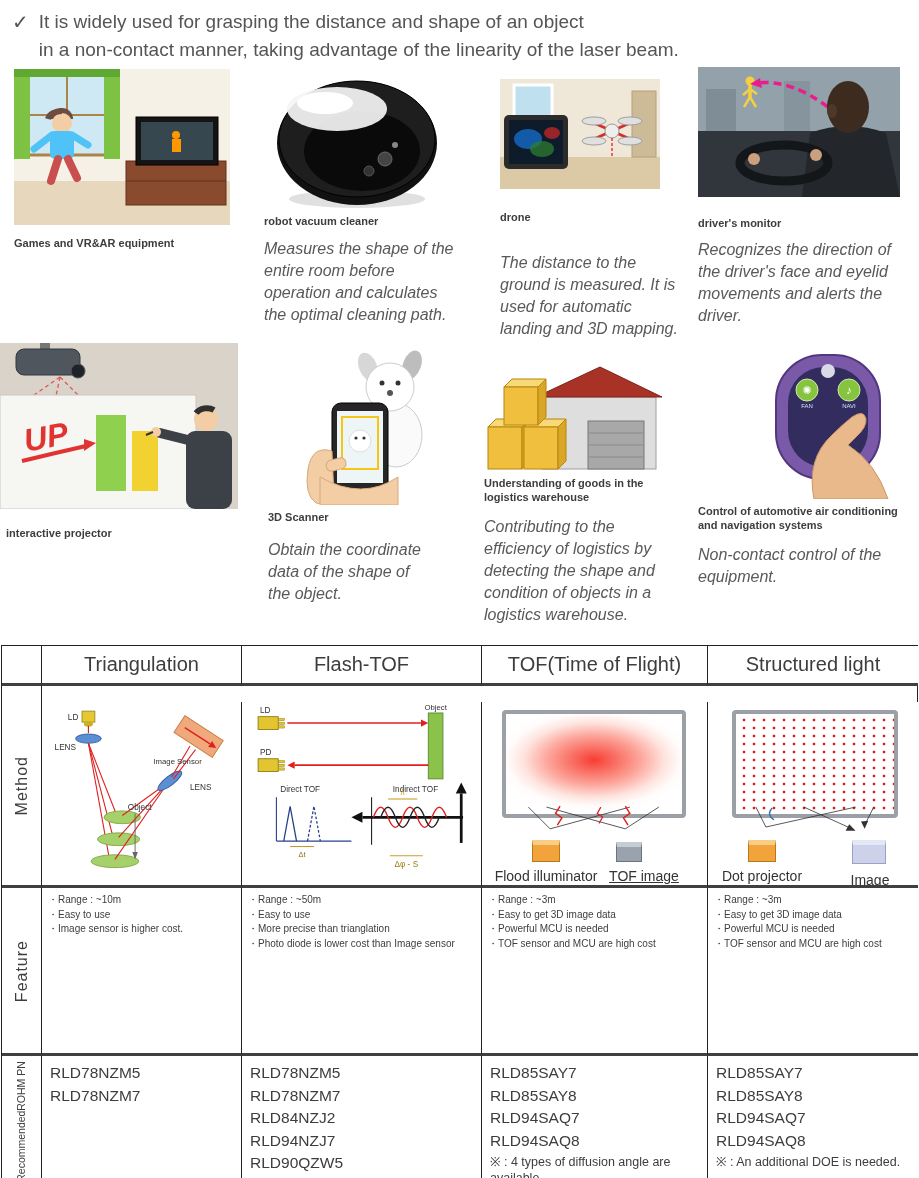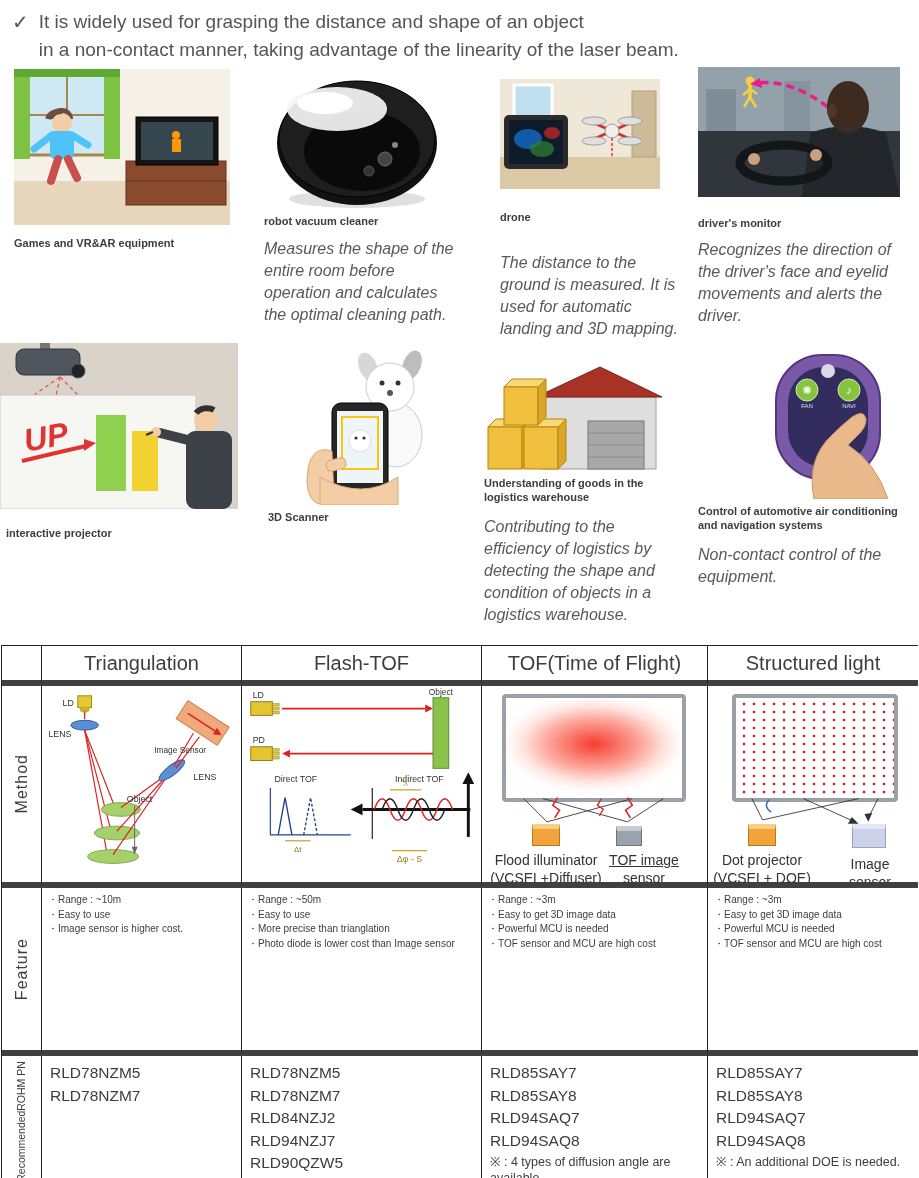--- a/index.html
+++ b/index.html
@@ -21,27 +21,27 @@
   .a1 { padding:2px 18px 0 18px; } .a1 .fig{ margin:0 auto; } .a1 .title{ margin-top:2px; } .a1 .desc{ margin-top:9px; width:190px; }
   .a2 { padding:14px 16px 0 32px; } .a2 .title{ margin-top:22px; } .a2 .desc{ margin-top:27px; width:178px; }
   .a3 { padding:2px 8px 0 8px; } .a3 .title{ margin-top:20px; } .a3 .desc{ margin-top:8px; width:200px; }
   .a4 { padding:0; } .a4 .title{ margin:18px 0 0 6px; }
   .a5 { padding:6px 26px 0 22px; } .a5 .fig{ margin-left:34px; } .a5 .title{ margin-top:6px; } .a5 .desc{ margin-top:14px; width:162px; }
   .a6 { padding:16px 22px 0 16px; } .a6 .title{ margin-top:6px; } .a6 .desc{ margin-top:12px; width:190px; }
   .a7 { padding:10px 4px 0 8px; } .a7 .fig{ margin-left:52px; } .a7 .title{ margin-top:6px; } .a7 .desc{ margin-top:12px; width:200px; }
 
   
   .tbl { margin:6px 1px 0 1px; display:grid; grid-template-columns:40px 200px 240px 226px 210px; grid-template-rows:40px 202px 168px 131px; border:1px solid #222; }
-  .cell { border-right:1px solid #222; border-bottom:6px solid #404040; overflow:hidden; background:#fff; }
+  .cell { border-right:1px solid #222; border-bottom:3px solid #404040; overflow:hidden; background:#fff; }
   .lastcol { border-right:none; } .lastrow { border-bottom:none; }
   .hcell { display:flex; align-items:center; justify-content:center; font-size:20px; color:#3d3d3d; }
   .rcell { display:flex; align-items:center; justify-content:center; }
   .rot { writing-mode:vertical-rl; transform:rotate(180deg); font-size:16px; color:#3d3d3d; letter-spacing:1px; text-align:center; }
   .rot-sm { writing-mode:vertical-rl; transform:rotate(180deg); font-size:10.5px; color:#3d3d3d; text-align:center; line-height:1.35; display:flex; }
-  .mcell { position:relative; }
+  .mcell { position:relative;margin-top:16px; }
   .fcell { padding:5px 6px; font-size:10px; line-height:1.36; color:#3d3d3d; }
   .fline { margin-bottom:1px; }
   .pcell { padding:6px 8px; font-size:15.5px; line-height:1.45; color:#3d3d3d; }
   .note { font-size:12.5px; line-height:1.28; margin-top:2px; }
 
   
   .diag { position:absolute; inset:0; }
   .screen { position:absolute; border:4px solid #9aa0a6; border-radius:4px; background:#fff; }
   .flash-glow { background:#fff radial-gradient(ellipse 62% 58% at 50% 46%, rgba(246,40,28,0.9) 0%, rgba(250,90,70,0.55) 42%, rgba(252,160,140,0.28) 65%, rgba(255,225,215,0.1) 80%, rgba(255,255,255,0) 92%); }
   .dot-field { background-color:#fff; background-image:radial-gradient(circle, #d81f1f 1.15px, rgba(0,0,0,0) 1.7px); background-size:10px 8px; background-position:3px 2px; }
@@ -200,20 +200,21 @@
         <rect x="35" y="62" width="46" height="72" fill="#eef5f7"></rect>
         <rect x="40" y="68" width="36" height="52" fill="none" stroke="#f5c518" stroke-width="2"></rect>
         <circle cx="58" cy="92" r="11" fill="#fff" stroke="#ddd"></circle>
         <circle cx="54" cy="89" r="1.6" fill="#333"></circle>
         <circle cx="62" cy="89" r="1.6" fill="#333"></circle>
         <path d="M6,120 Q10,96 30,102 L32,148 Q30,158 14,154 Q2,146 6,120 Z" fill="#f3cda4" stroke="#d9a97e"></path>
         <path d="M18,128 Q60,152 96,128 L96,156 L18,156 Z" fill="#f3cda4" stroke="#d9a97e"></path>
         <rect x="24" y="110" width="20" height="11" rx="5" fill="#f3cda4" stroke="#d9a97e" transform="rotate(-14 34 115)"></rect>
       </svg>
       <div class="title">3D Scanner</div>
+      <div class="desc">Obtain the coordinate data of the shape of the object.</div>
     </div>
 
     <div class="app a6">
       <svg class="fig" width="178" height="112" viewBox="0 0 178 112">
         <rect x="58" y="38" width="114" height="72" fill="#dedede" stroke="#9e9e9e"></rect>
         <polygon points="52,38 116,8 178,38" fill="#a93226" stroke="#7c241b"></polygon>
         <rect x="104" y="62" width="56" height="48" fill="#a8a8a8" stroke="#787878"></rect>
         <line x1="104" y1="74" x2="160" y2="74" stroke="#8a8a8a"></line>
         <line x1="104" y1="86" x2="160" y2="86" stroke="#8a8a8a"></line>
         <line x1="104" y1="98" x2="160" y2="98" stroke="#8a8a8a"></line>

